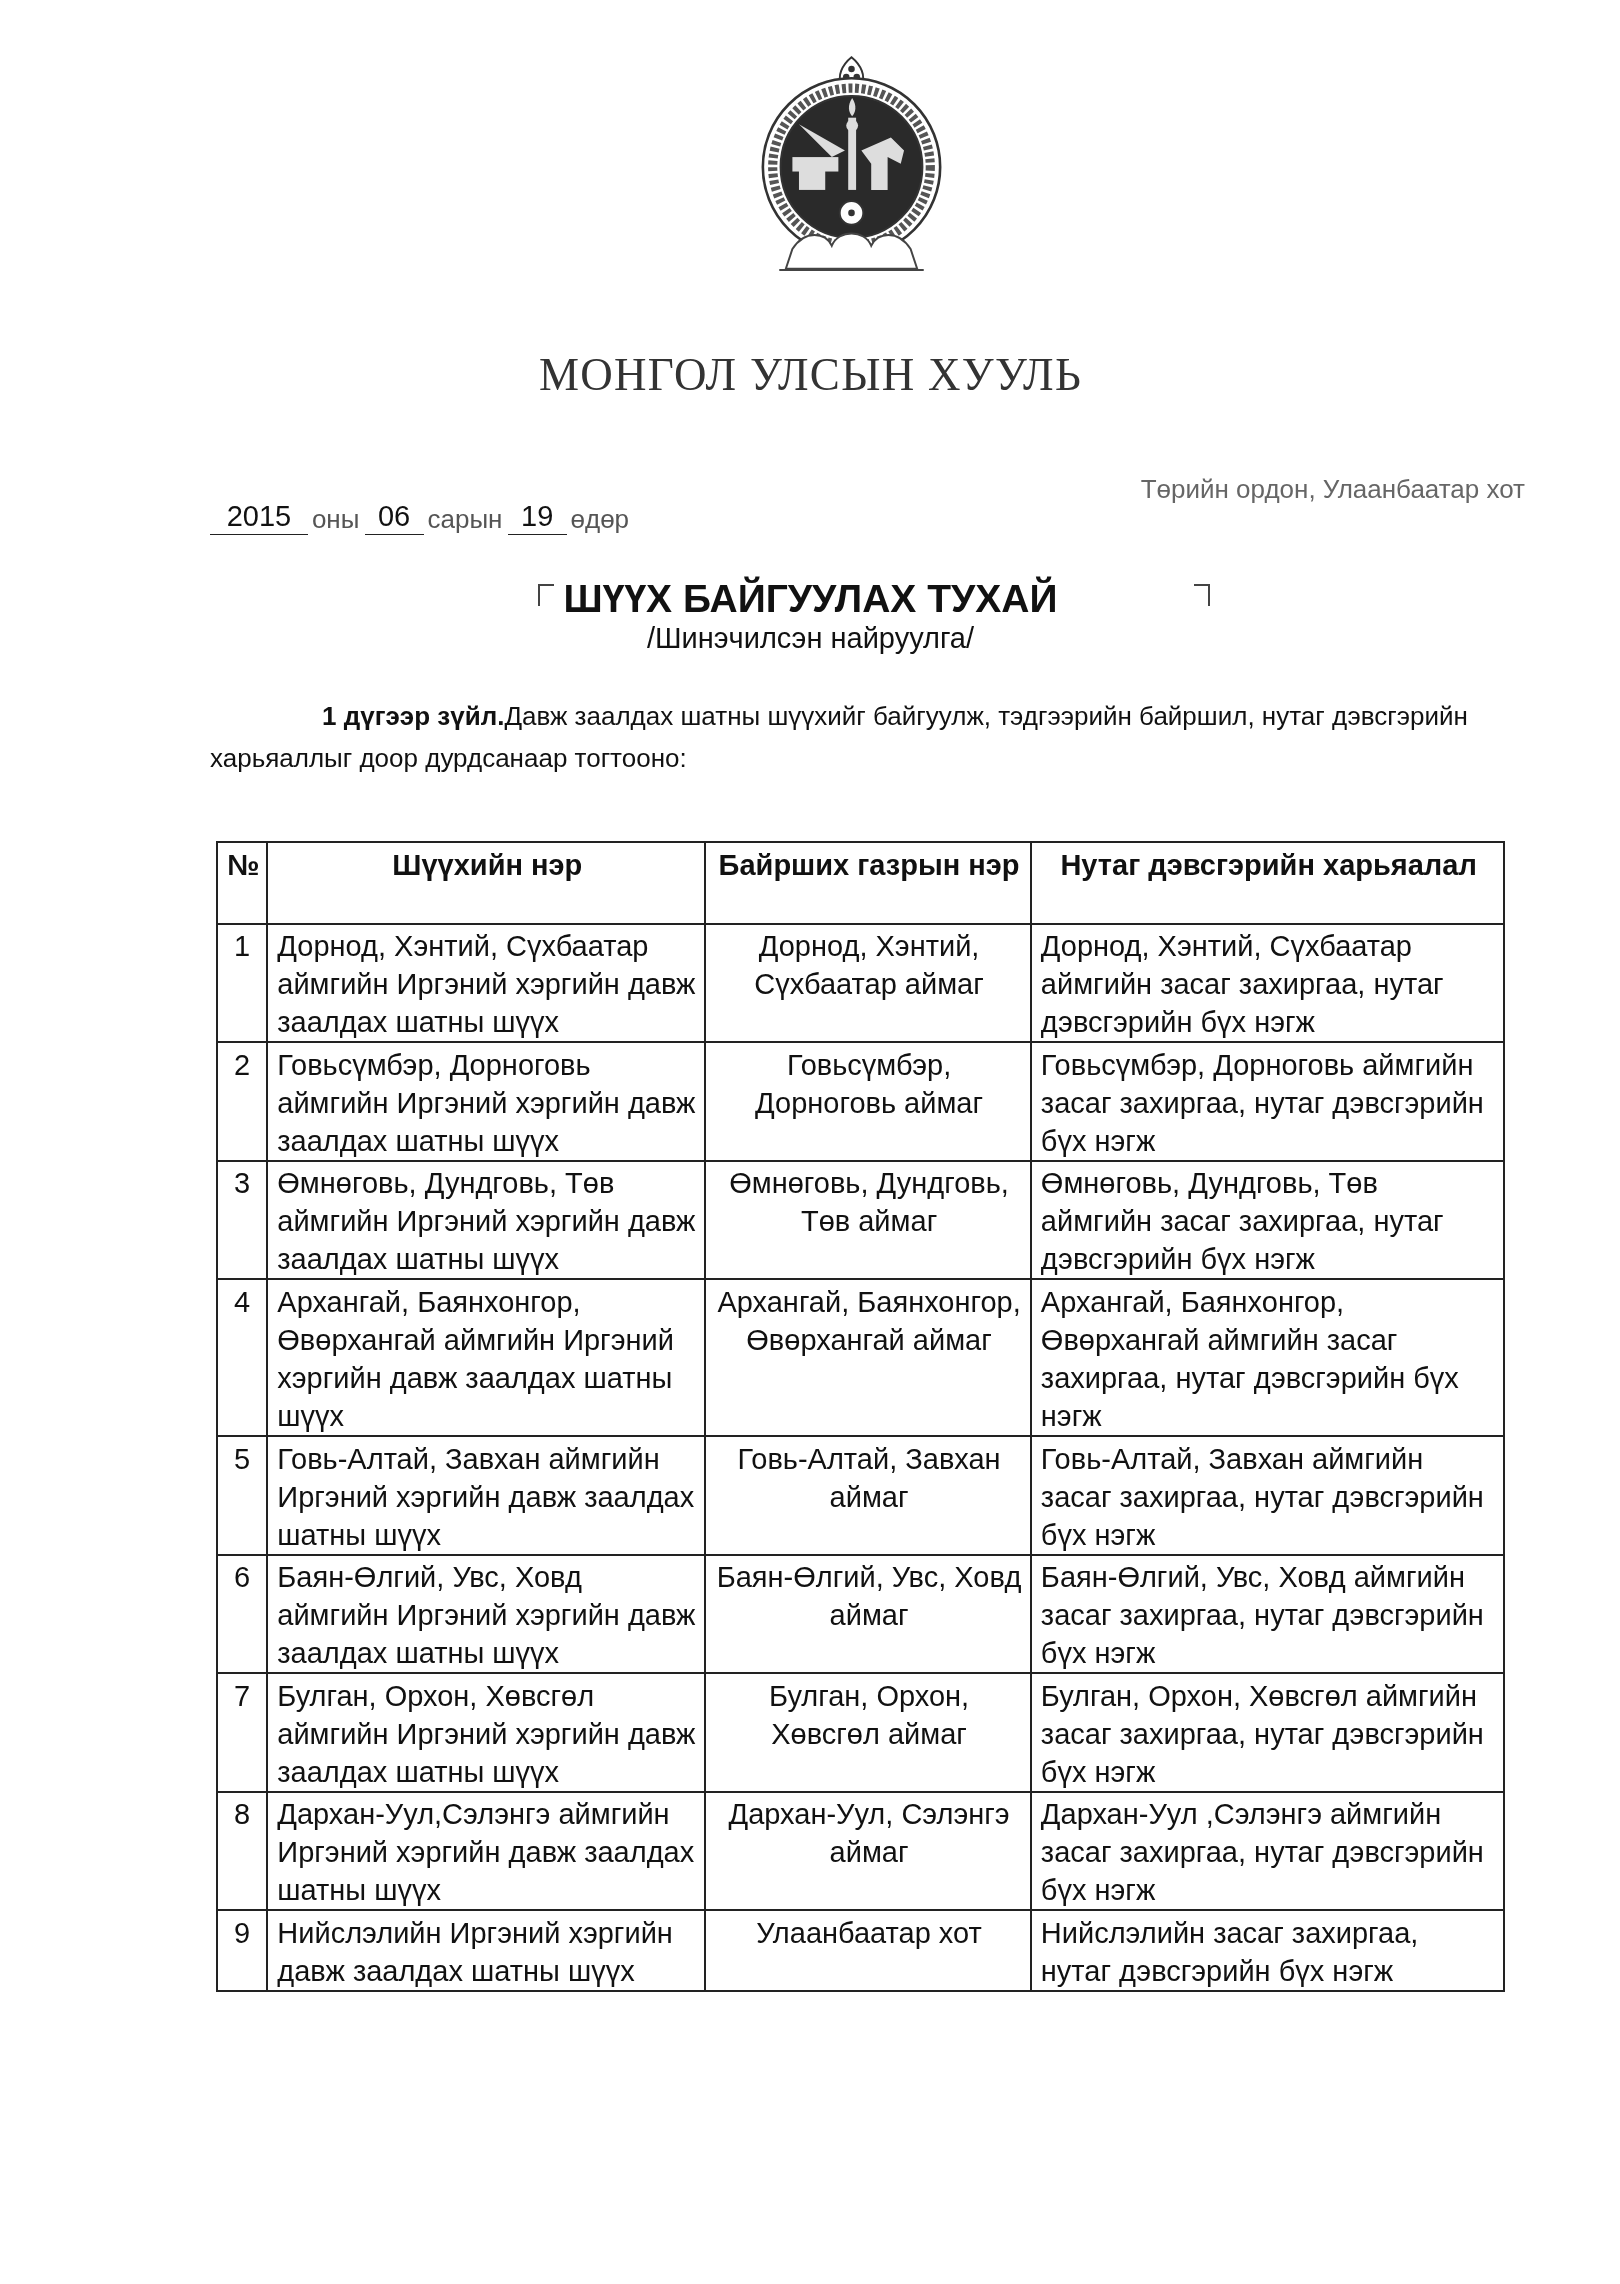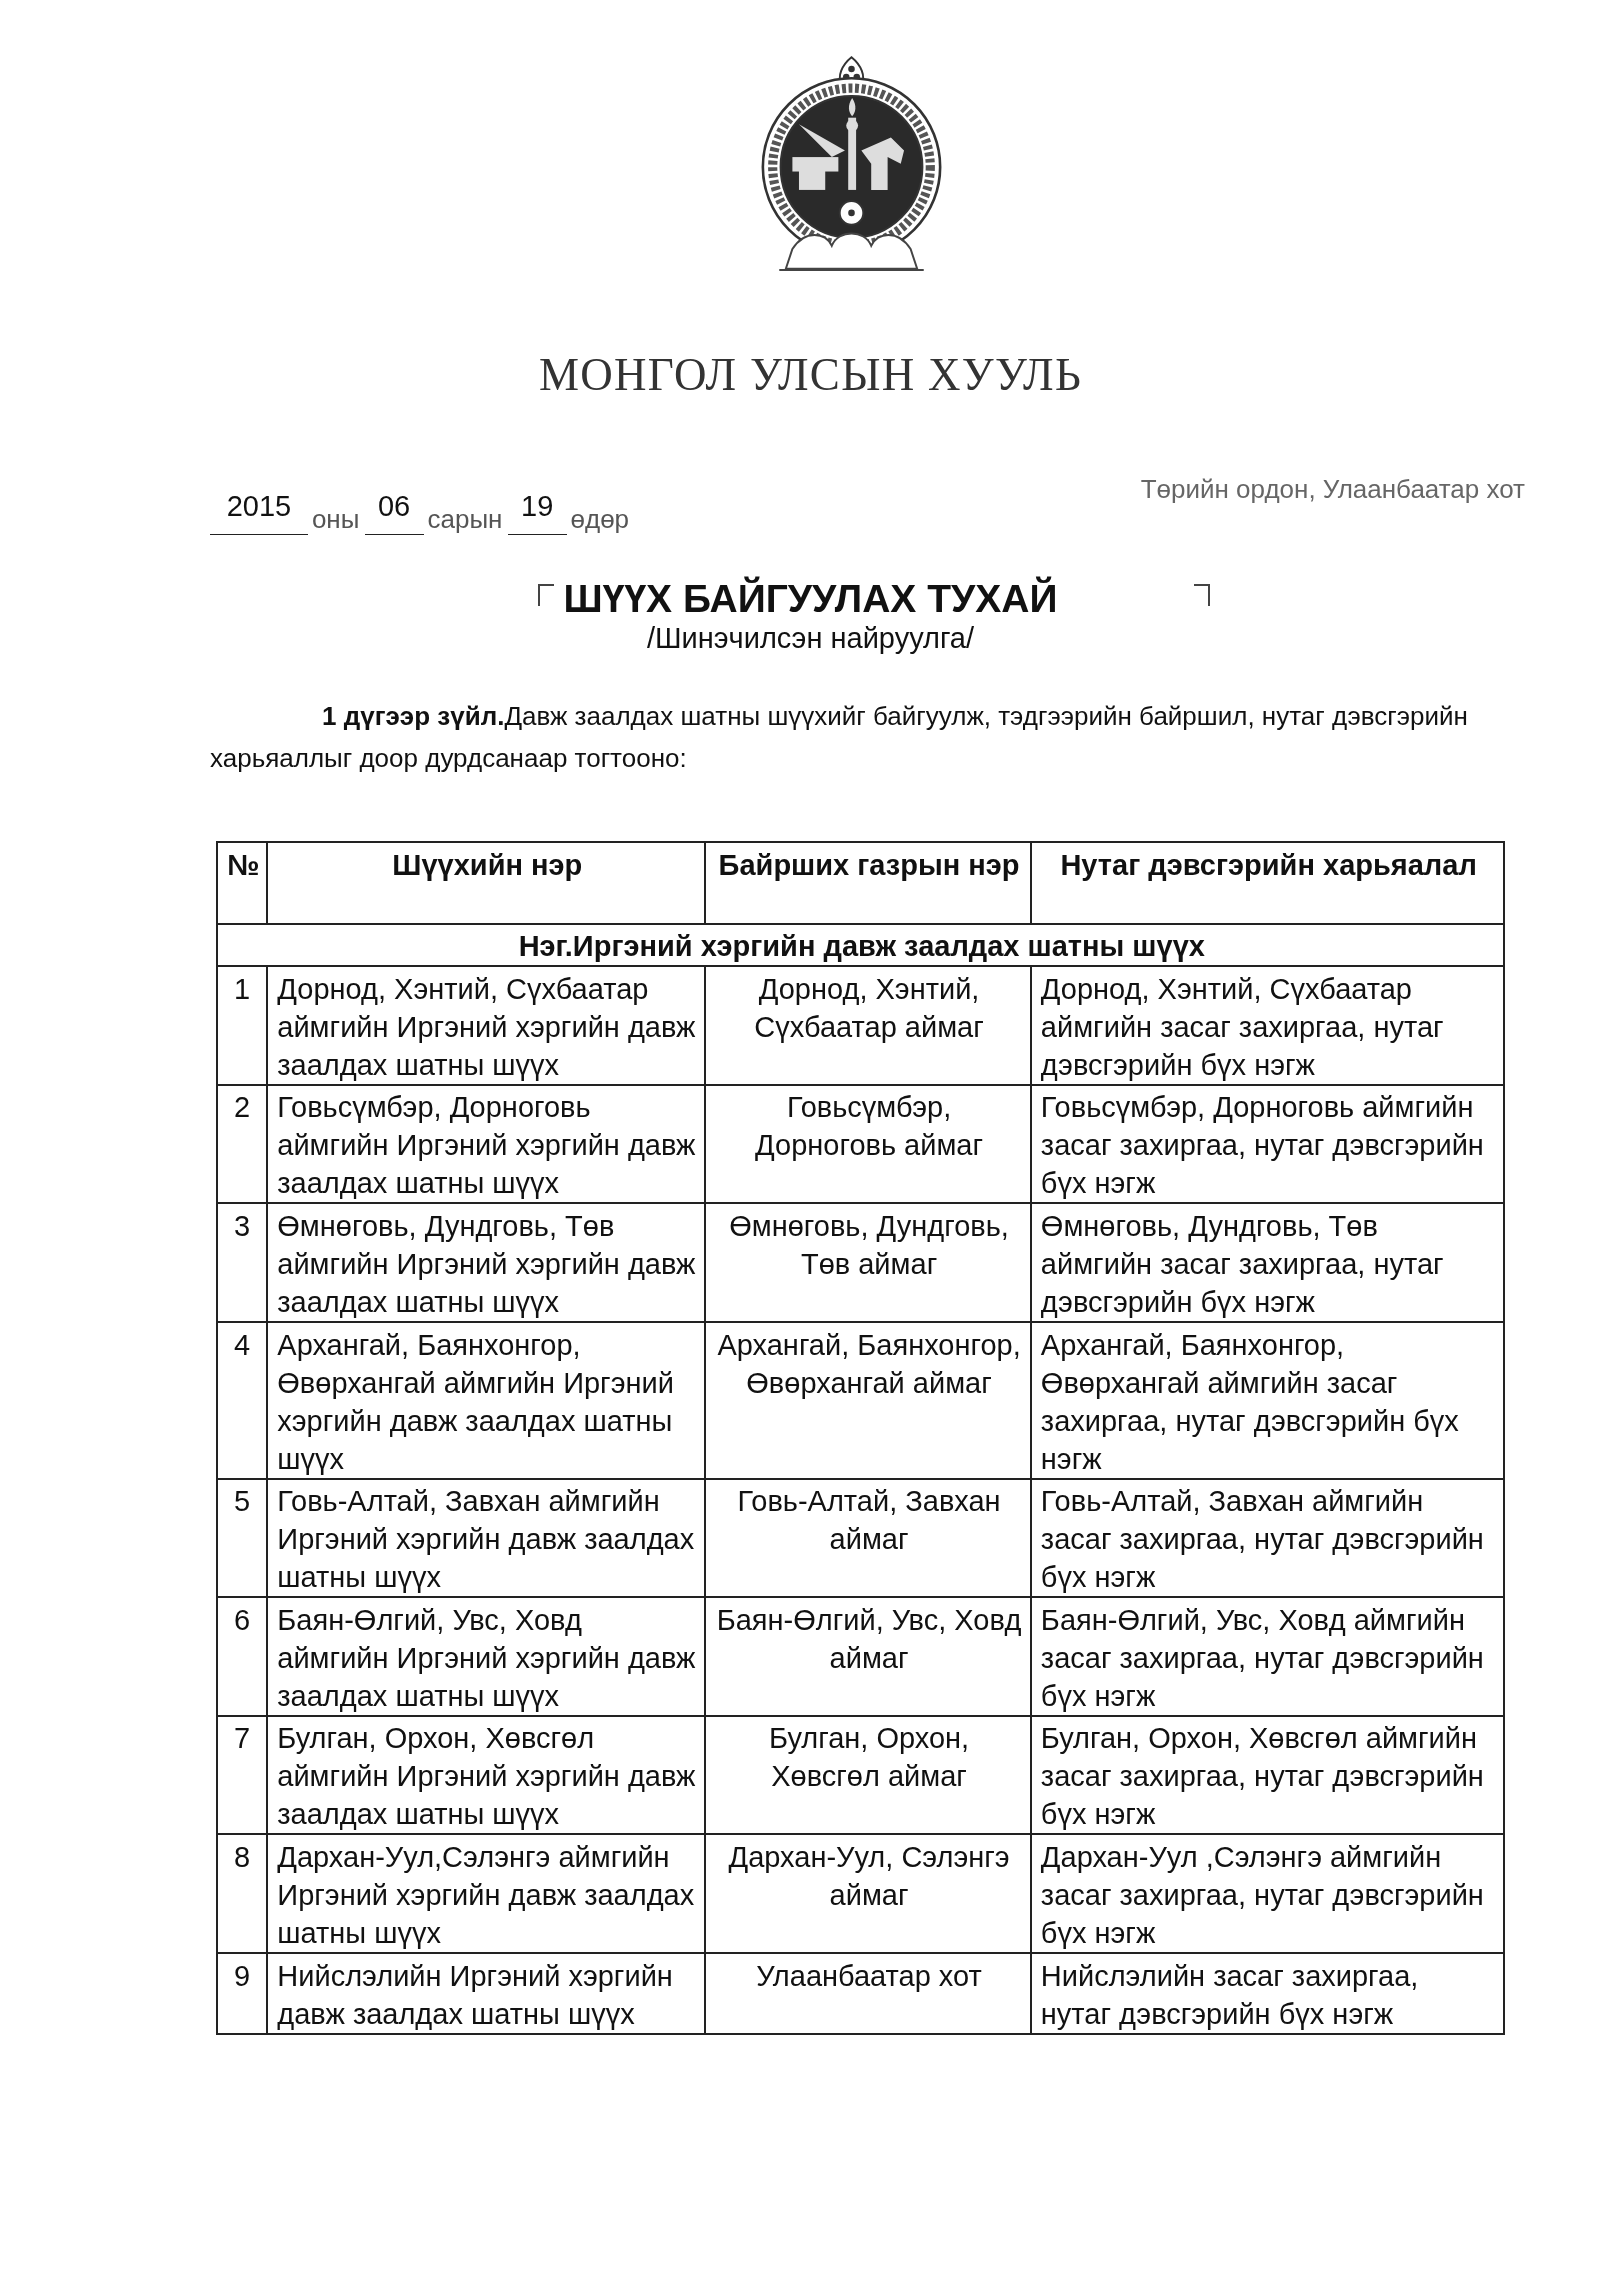--- a/index.html
+++ b/index.html
@@ -43,21 +43,21 @@
     display: flex;
     align-items: flex-end;
   }
   .date-line .blank {
     display: inline-block;
     border-bottom: 1.3px solid #222;
     text-align: center;
     color: #111;
     font-size: 29px;
     line-height: 1;
-    padding-bottom: 13px;
+    padding-bottom: 3px;
     margin-right: 3.9px;
   }
   .date-line .suffix { margin-right: 5.2px; margin-top: 45px; }
   .place {
     position: absolute;
     right: 96px;
     top: 474px;
     font-size: 26px;
     color: #666;
   }
@@ -187,23 +187,20 @@
 <table class="courts">
   <thead>
     <tr>
       <th>№</th>
       <th>Шүүхийн нэр</th>
       <th>Байрших газрын нэр</th>
       <th>Нутаг дэвсгэрийн харьяалал</th>
     </tr>
   </thead>
   <tbody>
-    <tr class="section">
-      <td colspan="4">Нэг.Иргэний хэргийн давж заалдах шатны шүүх</td>
-    </tr>
     <tr>
       <td class="num">1</td>
       <td class="name">Дорнод, Хэнтий, Сүхбаатар аймгийн Иргэний хэргийн давж заалдах шатны шүүх</td>
       <td class="loc">Дорнод, Хэнтий, Сүхбаатар аймаг</td>
       <td class="juris">Дорнод, Хэнтий, Сүхбаатар аймгийн засаг захиргаа, нутаг дэвсгэрийн бүх нэгж</td>
     </tr>
     <tr>
       <td class="num">2</td>
       <td class="name">Говьсүмбэр, Дорноговь аймгийн Иргэний хэргийн давж заалдах шатны шүүх</td>
       <td class="loc">Говьсүмбэр, Дорноговь аймаг</td>

